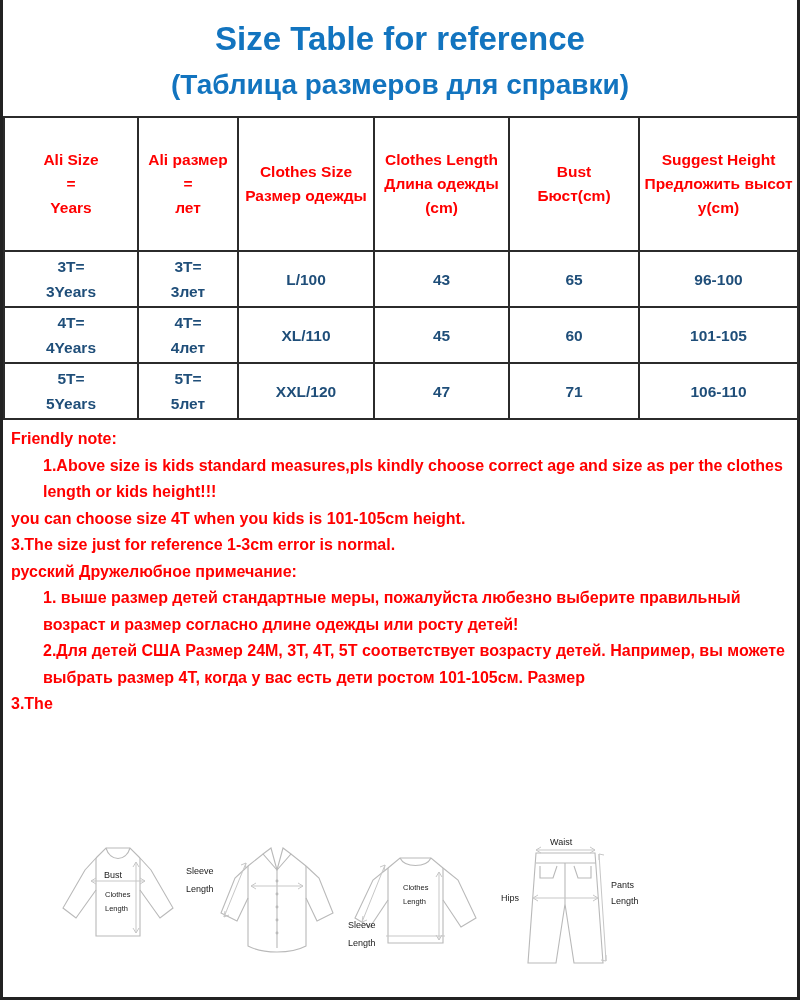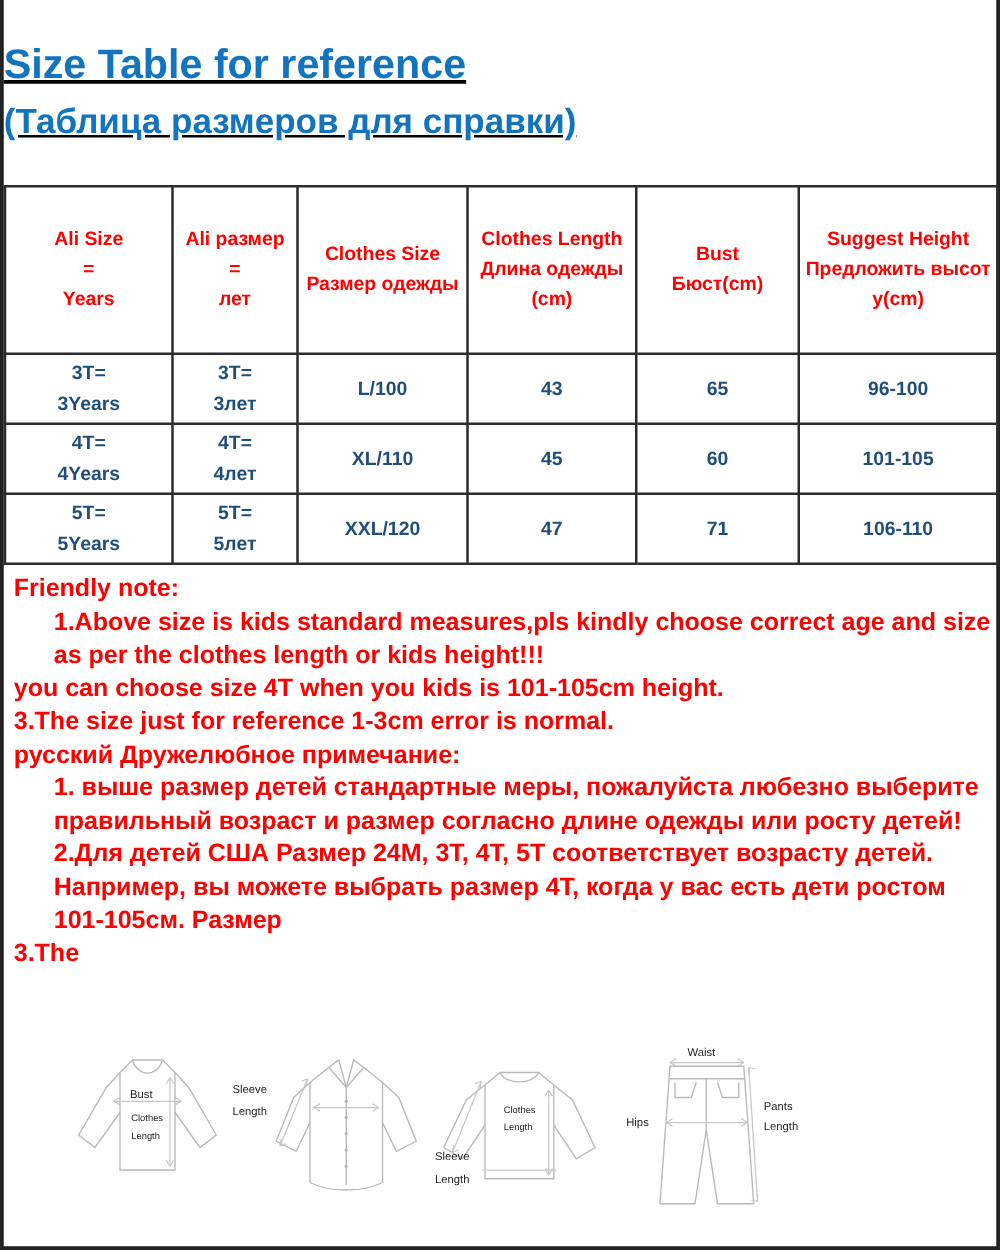--- a/index.html
+++ b/index.html
@@ -21,41 +21,41 @@
     position: relative;
     box-sizing: border-box;
     border-left: 3px solid #222222;
     border-right: 3px solid #222222;
     border-bottom: 3px solid #222222;
     background: #ffffff;
   }
 
   
   .title-block {
-    padding-top: 28px;
-    text-decoration: underline;
+    padding-top: 16px;
+    text-align: center;
   }
   .title-line {
     color: #1274BF;
     font-weight: bold;
     font-size: 33px;
     line-height: 46px;
     letter-spacing: 0px;
     white-space: nowrap;
   }
   .title-line.ru {
     font-size: 28px;
   }
 
   
   .size-table {
     border-collapse: collapse;
     width: 794px;
     table-layout: fixed;
-    margin-top: 28px;
+    margin-top: 8px;
   }
   .size-table th,
   .size-table td {
     border: 2px solid #2b2b2b;
     text-align: center;
     vertical-align: middle;
     padding: 0;
   }
   .size-table thead th {
     height: 132px;
@@ -79,21 +79,21 @@
   col.c2 { width: 136px; }
   col.c3 { width: 135px; }
   col.c4 { width: 130px; }
   col.c5 { width: 159px; }
 
   
   .notes {
     padding: 6px 0 0 8px;
     color: #FF0000;
     font-weight: bold;
-    font-size: 20px;
+    font-size: 16px;
     line-height: 26.5px;
   }
   .note-line { white-space: nowrap; }
   .note-line.wrap { white-space: normal; margin-left: 32px; }
 
   
   .diagrams {
     position: absolute;
     left: 55px;
     top: 818px;

